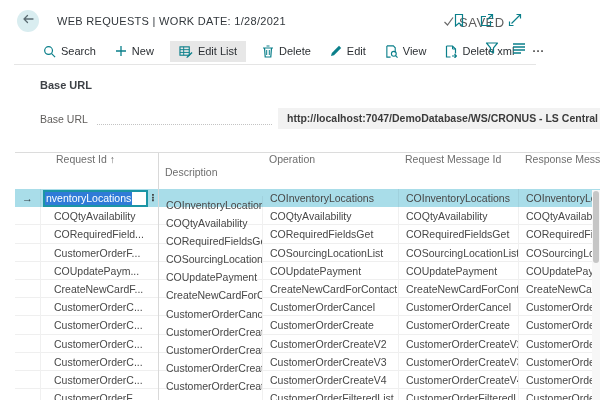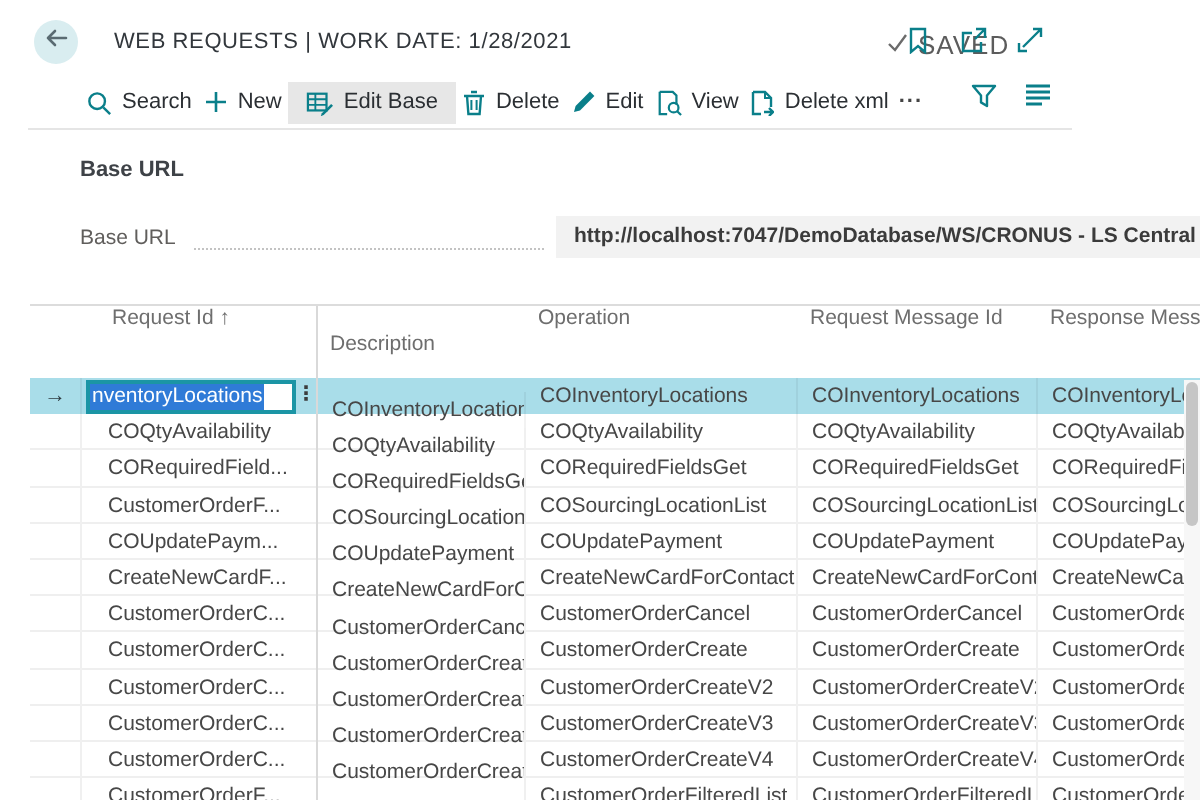--- a/index.html
+++ b/index.html
@@ -13,21 +13,21 @@
     align-items:center; justify-content:center; cursor:pointer; }
   .pagetitle { position:absolute; left:57px; top:15px; font-size:11px;
     color:#32373c; letter-spacing:.3px; white-space:nowrap; }
   .saveinfo { position:absolute; left:443px; top:15px; display:flex; gap:5px;
     align-items:center; font-size:13px; color:#5c5c5c; letter-spacing:.5px;justify-content:center; }
   .hicons { position:absolute; right:14px; top:13px; display:flex; gap:14px; }
   .hicons .hi { width:14px; height:14px; cursor:pointer; }
 
   
   .toolbar { position:absolute; left:40px; top:39px; height:24px; display:flex;
-    align-items:center; font-size:11px; color:#2b2f33; white-space:nowrap; }
+    align-items:center; gap:13px; font-size:11px; color:#2b2f33; white-space:nowrap; }
   .tbtn { display:flex; align-items:center; gap:5px; cursor:pointer; padding:4px 3px; }
   .tbtn.active { background:#e7e7e7; padding:4px 9px; }
   .tbtn svg { display:block; }
   .tmore { font-weight:bold; color:#444; letter-spacing:1px; cursor:pointer; padding:0 2px 6px 2px; }
   .tb-right { position:absolute; right:10px; top:41px; display:flex; gap:13px; }
   .tb-right .hi { width:14px; height:14px; cursor:pointer; }
   .toolbar-sep { position:absolute; left:14px; right:0; top:64px; height:1px; background:#e5e5e5; }
 
   
   .section-title { position:absolute; left:40px; top:79px; font-size:11px;
@@ -139,21 +139,21 @@
       <span>New</span>
     </div>
     <div class="tbtn active">
       <span>
         <svg width="14" height="13" viewBox="0 0 15 14">
             <rect x="1" y="2" width="10" height="9" fill="none" stroke="#0a7f8a" stroke-width="1.2"></rect>
             <path d="M1 5 h10 M1 8 h10 M5 2 v9" stroke="#0a7f8a" stroke-width="1"></path>
             <path d="M8.5 12.5 L13.5 7.5 l1 1 L9.5 13.5 l-1.6 .6 z" fill="#0a7f8a"></path>
           </svg>
       </span>
-      <span>Edit Base</span>
+      <span>Edit List</span>
     </div>
     <div class="tbtn">
       <span>
         <svg width="12" height="13" viewBox="0 0 12 13">
             <path d="M1 3 h10 M4.5 1 h3" fill="none" stroke="#0a7f8a" stroke-width="1.2"></path>
             <path d="M2.5 3 l.7 9 h5.6 l.7 -9" fill="none" stroke="#0a7f8a" stroke-width="1.2"></path>
             <path d="M4.7 5 v5 M7.3 5 v5" stroke="#0a7f8a" stroke-width="1"></path>
           </svg>
       </span>
       <span>Delete</span>

